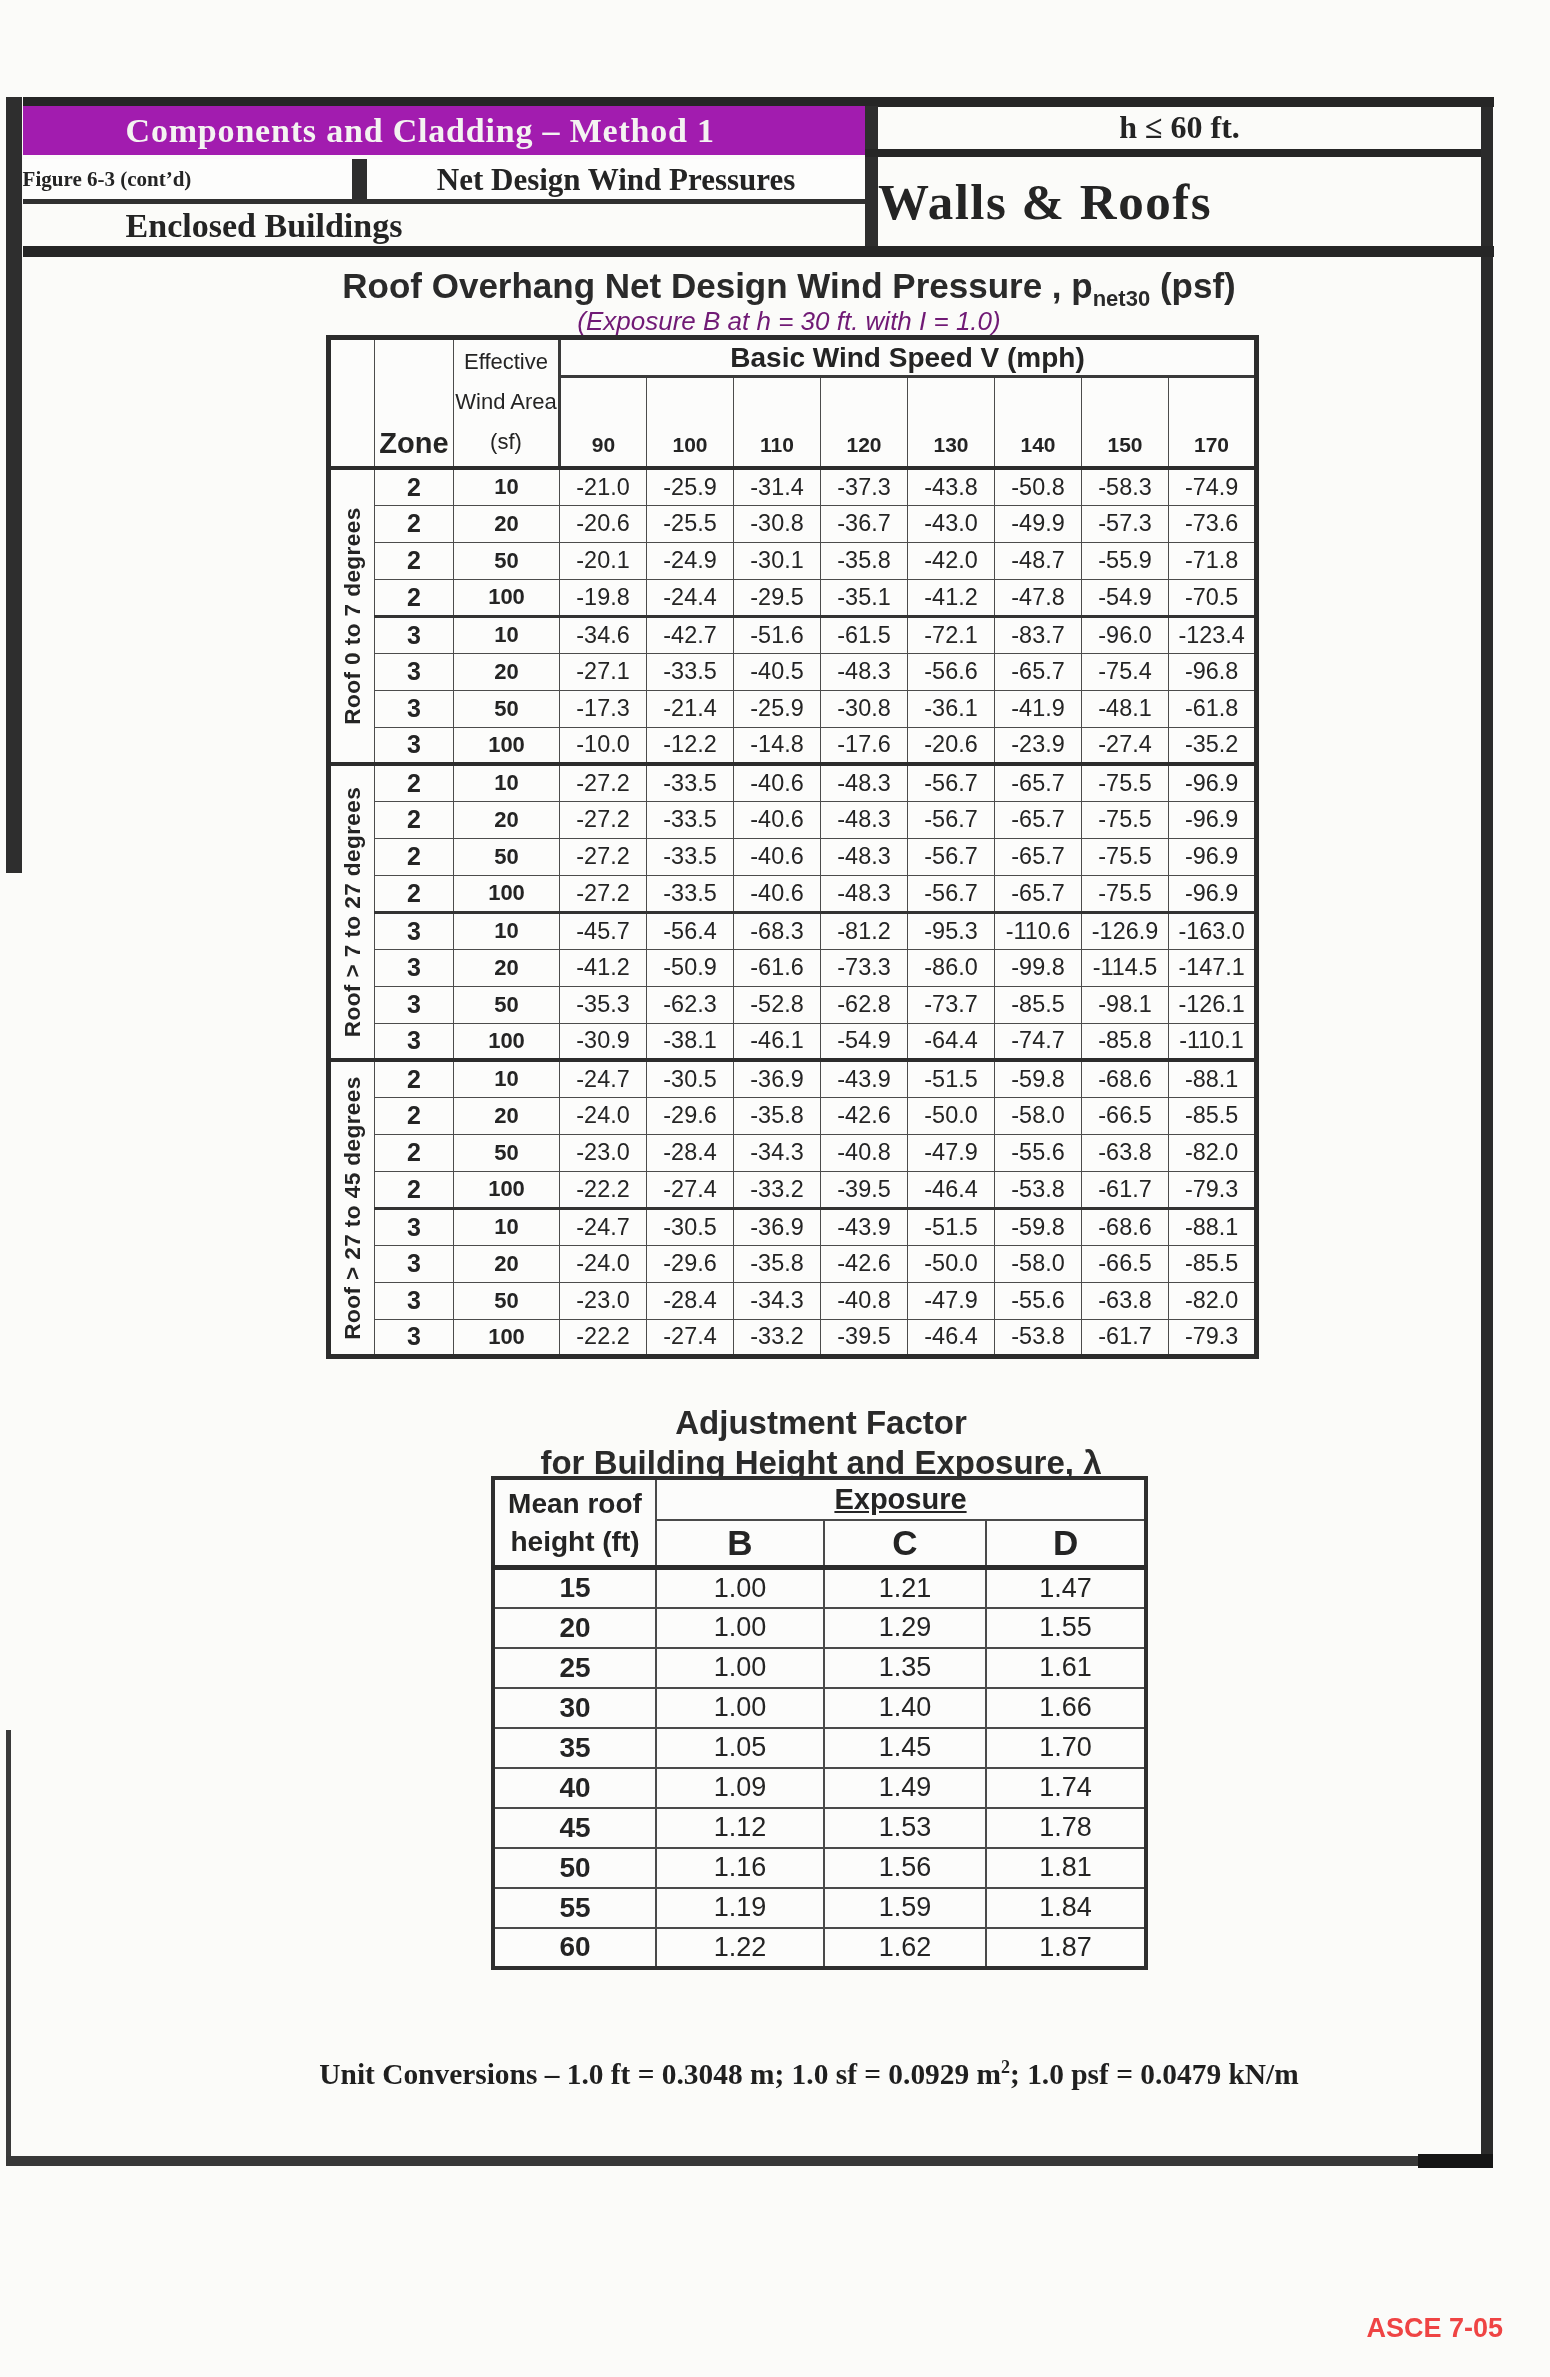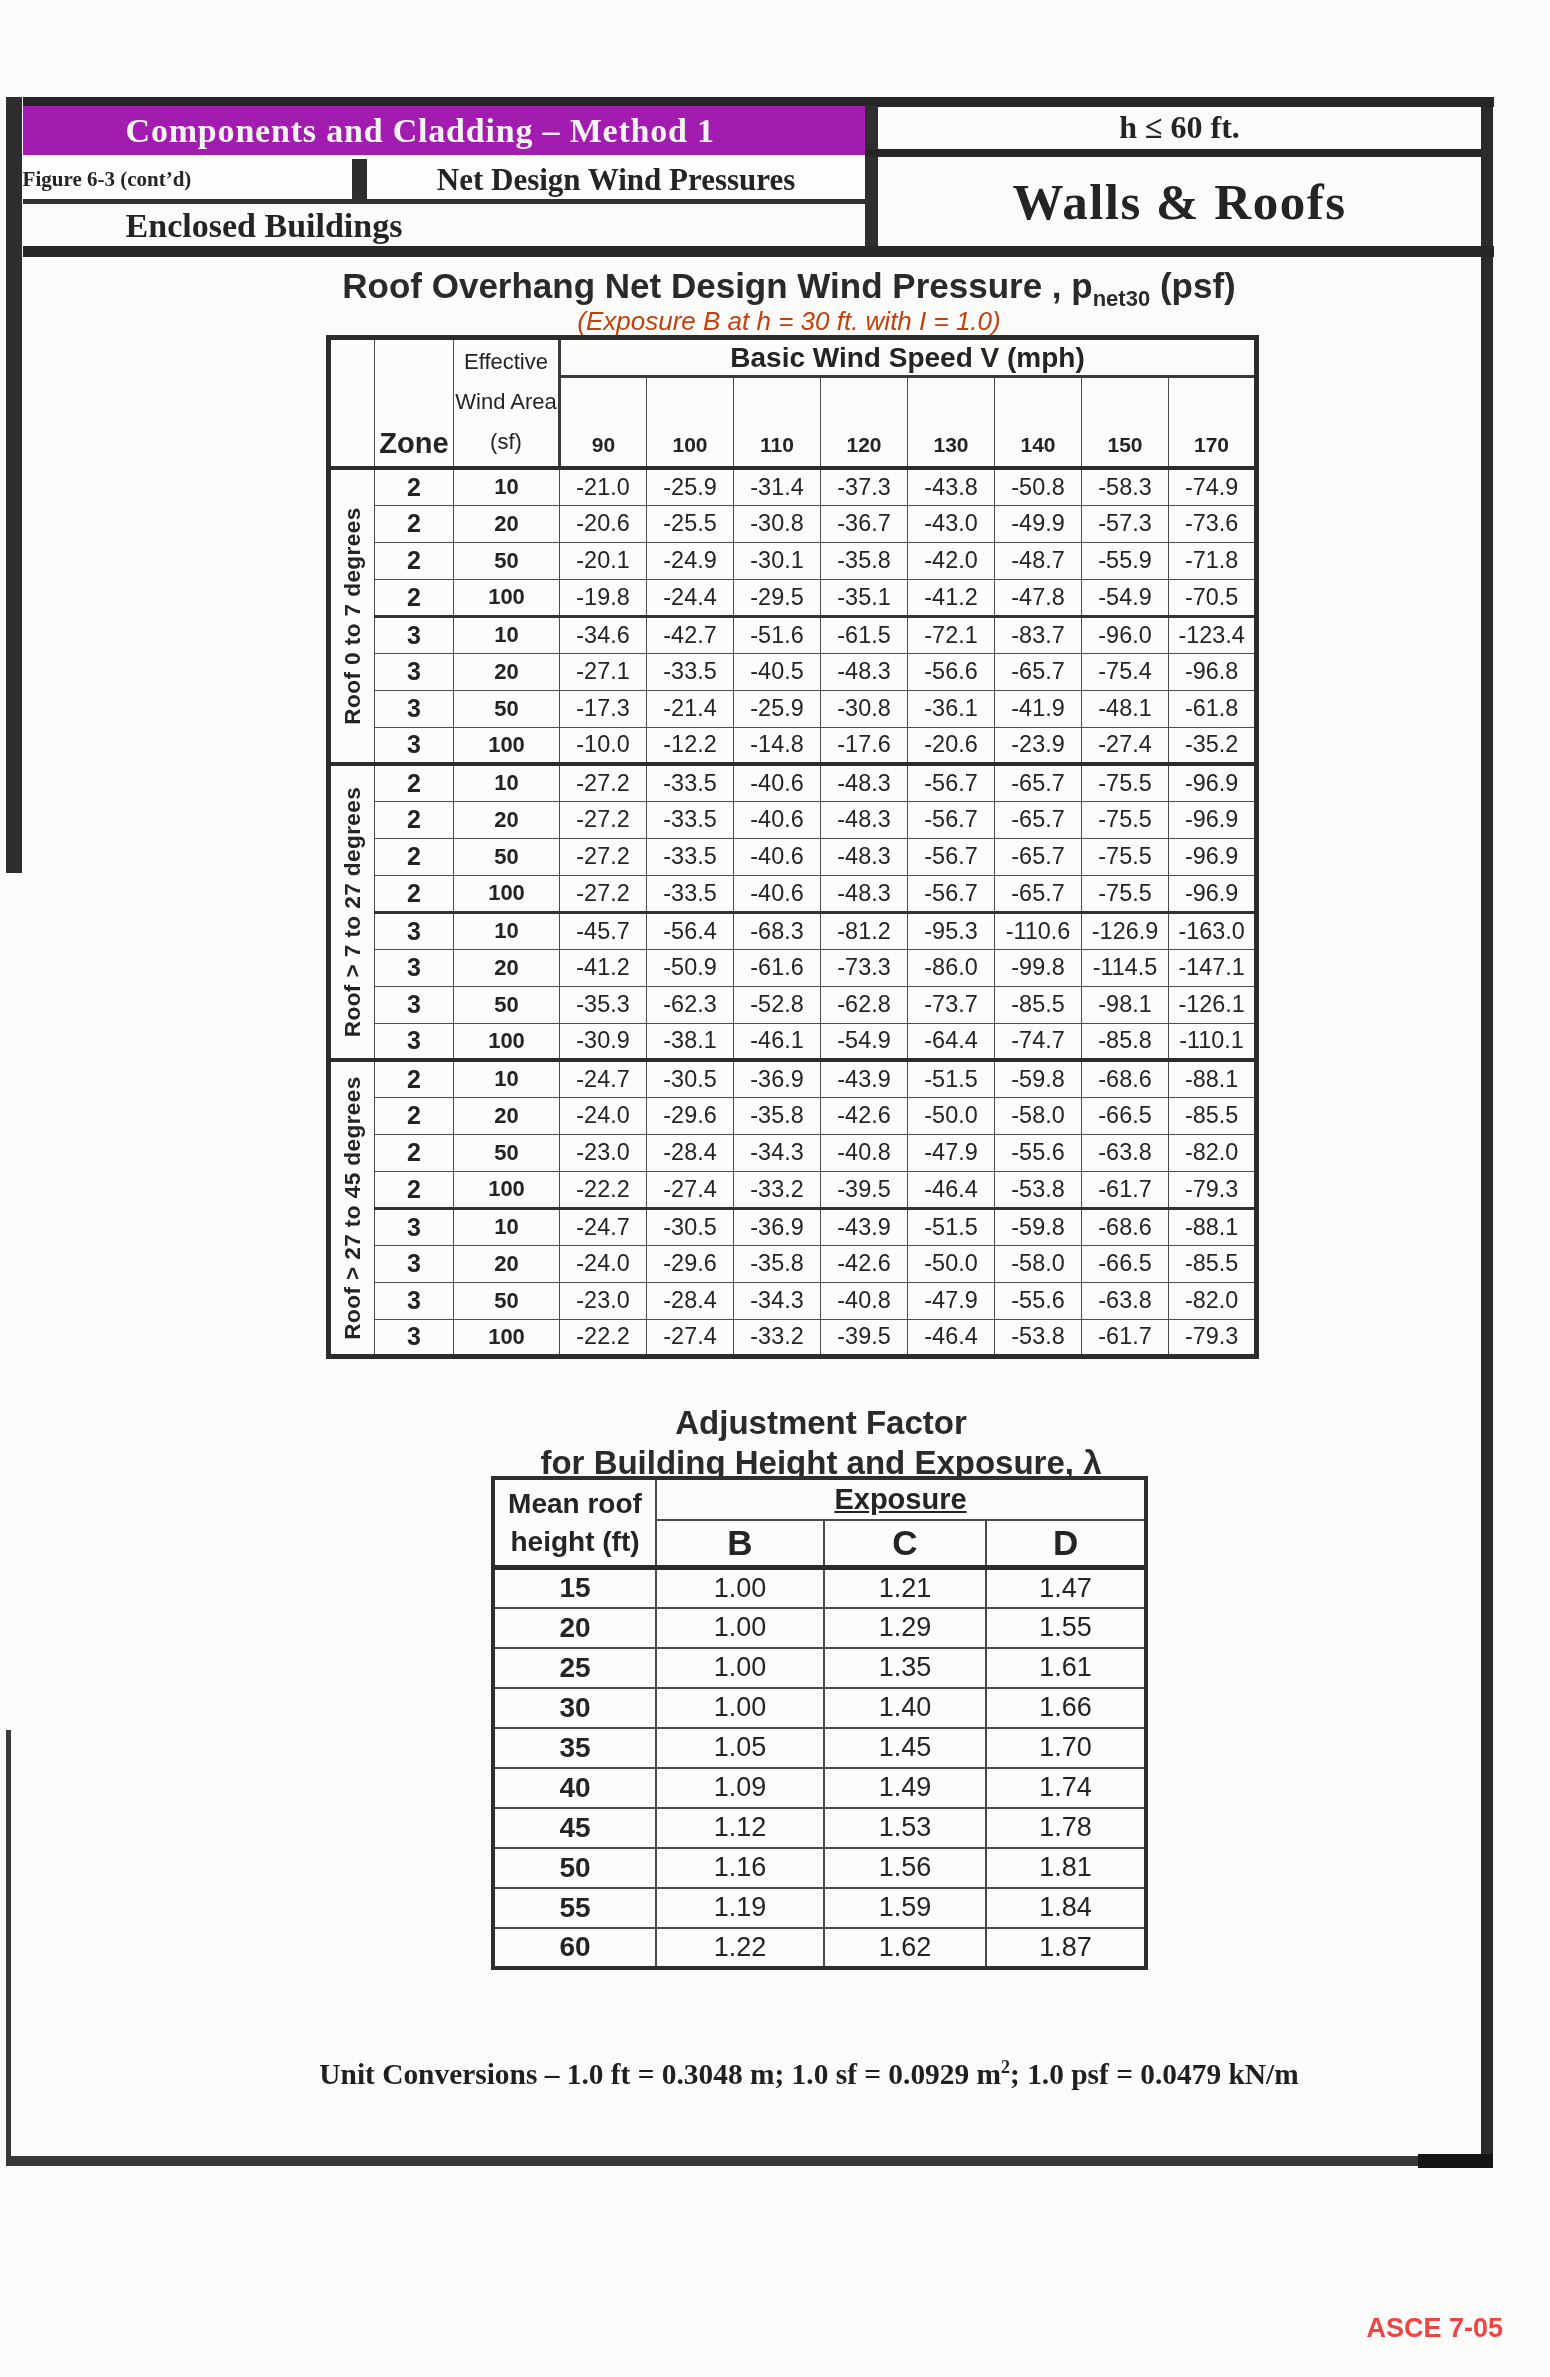--- a/index.html
+++ b/index.html
@@ -43,33 +43,33 @@
   .hdr-bottomline { position:absolute; left:22.6px; top:246px; width:1471px; height:10.6px; background:#262626; }
   .hdr-vdiv  { position:absolute; left:865px; top:106px; width:13px; height:140px; background:#2e2e2e; }
   .hdr-hlimit {
     position:absolute; left:878px; top:106px; width:603px; height:43px;
     display:flex; align-items:center; justify-content:center;
     font-family:"Liberation Serif", serif; font-weight:bold; font-size:32px;
   }
   .hdr-hline { position:absolute; left:865px; top:149px; width:616px; height:7.5px; background:#262626; }
   .hdr-walls {
     position:absolute; left:878px; top:157px; width:603px; height:89px;
-    display:flex; align-items:center; justify-content:center;
+    display:flex; align-items:center; 
     font-family:"Liberation Serif", serif; font-weight:bold; font-size:51px; letter-spacing:1.5px;
   }
 
   
   .mt-title {
     position:absolute; left:287px; top:266px; width:1004px; text-align:center;
     font-weight:bold; font-size:35px; color:#2a2a2a;
   }
   .mt-title sub { font-size:22px; }
   .mt-sub {
     position:absolute; left:287px; top:306px; width:1004px; text-align:center;
-    font-style:italic; font-size:26px; color:#c2410c;
+    font-style:italic; font-size:26px; color:#701a75;
   }
 
   
   .mt-wrap { position:absolute; left:326px; top:335px; }
   table.mt {
     border-collapse:collapse; table-layout:fixed; width:927px;
     background:#fcfcfb; border:5.3px solid #2c2c2c;
   }
   .mt th, .mt td { border:1.5px solid #4c4c4c; padding:0; text-align:center; overflow:hidden; }
   .mt th.corner { border-bottom:4.5px solid #2c2c2c; }

